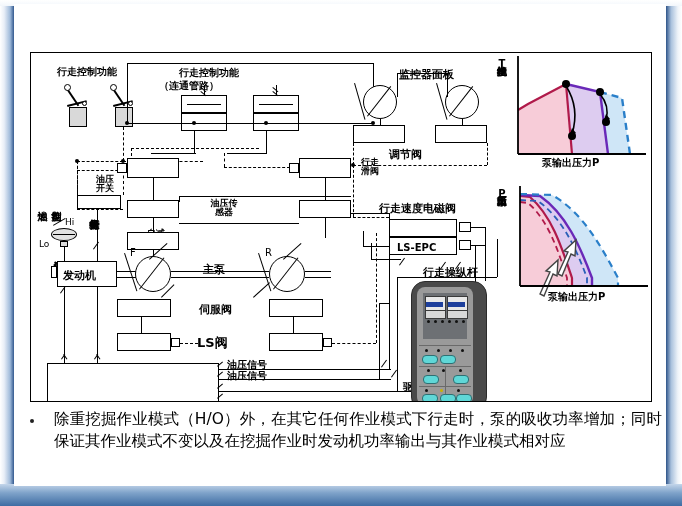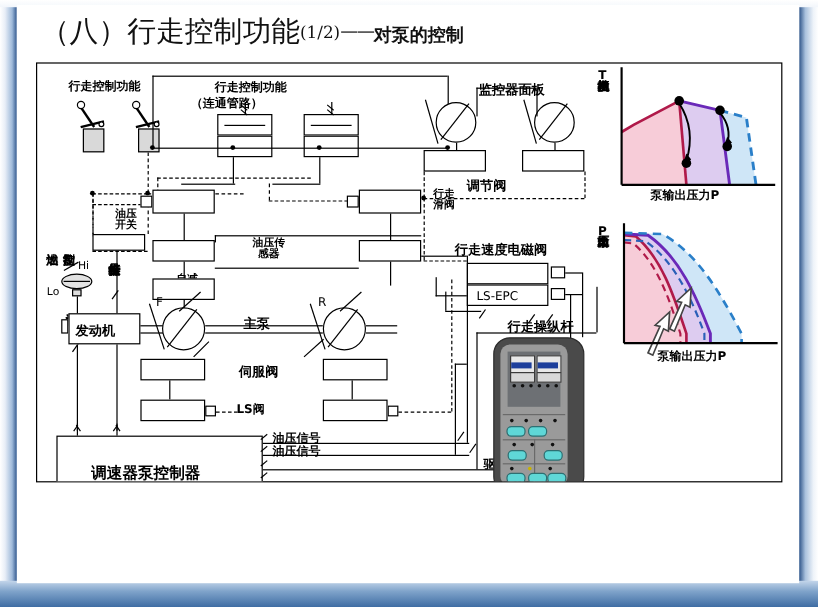--- a/index.html
+++ b/index.html
@@ -89,23 +89,20 @@
 <body>
 
 <div id="slide">
   <div id="frameL"></div>
   <div id="frameR"></div>
   <div id="frameT"></div>
   <div id="frameB"></div>
 
   <div id="page">
 
-    <div id="title">
-      <span class="main">（八）行走控制功能</span><span class="frac">(1/2)</span><span class="dash">——</span><span class="sub">对泵的控制</span>
-    </div>
 
     <div id="diagram">
 
       <div class="lbl" style="left:26px;top:12px;">行走控制功能</div>
 
       <div class="slash" style="left:36px;top:34px;width:22px;transform:rotate(56deg);height:2px;"></div>
       <div class="circ" style="left:33px;top:31px;width:7px;height:7px;"></div>
       <div class="slash" style="left:36px;top:52px;width:20px;transform:rotate(-14deg);height:2px;"></div>
       <div class="boxg" style="left:38px;top:54px;width:18px;height:20px;"></div>
       <div class="circ" style="left:51px;top:48px;width:5px;height:5px;"></div>
@@ -241,21 +238,21 @@
       <div class="lbl" style="left:168px;top:249px;font-size:11px;">伺服阀</div>
       <div class="slash" style="left:130px;top:244px;width:18px;transform:rotate(-45deg);"></div>
       <div class="slash" style="left:222px;top:244px;width:22px;transform:rotate(-42deg);"></div>
       <div class="vl" style="left:110px;top:264px;height:16px;"></div>
       <div class="vl" style="left:262px;top:264px;height:16px;"></div>
 
       <div class="box" style="left:86px;top:280px;width:54px;height:18px;"></div>
       <div class="box" style="left:140px;top:285px;width:9px;height:9px;"></div>
       <div class="box" style="left:238px;top:280px;width:54px;height:18px;"></div>
       <div class="box" style="left:292px;top:285px;width:9px;height:9px;"></div>
-      <div class="lbl" style="left:166px;top:281px;font-size:10px;">LS阀</div>
+      <div class="lbl" style="left:166px;top:281px;font-size:13px;">LS阀</div>
       <div class="dhl" style="left:149px;top:290px;width:18px;"></div>
       <div class="dhl" style="left:301px;top:290px;width:44px;"></div>
       <div class="dvl" style="left:345px;top:180px;height:110px;"></div>
 
       <div class="lbl" style="left:368px;top:14px;font-size:11px;">监控器面板</div>
       <div class="circ" style="left:332px;top:32px;width:34px;height:34px;"></div>
       <div class="slash" style="left:336px;top:63px;width:38px;transform:rotate(-52deg);"></div>
       <div class="circ" style="left:414px;top:32px;width:34px;height:34px;"></div>
       <div class="slash" style="left:418px;top:63px;width:38px;transform:rotate(-52deg);"></div>
       <div class="slash" style="left:324px;top:30px;width:38px;transform:rotate(74deg);"></div>
@@ -270,38 +267,37 @@
       <div class="vl" style="left:416px;top:20px;height:24px;"></div>
       <div class="dvl" style="left:322px;top:90px;height:22px;"></div>
       <div class="dvl" style="left:456px;top:90px;height:22px;"></div>
       <div class="dhl" style="left:322px;top:112px;width:134px;"></div>
       <div class="dot" style="left:320px;top:110px;"></div>
       <div class="dvl" style="left:322px;top:112px;height:52px;"></div>
 
       <div class="lbl" style="left:348px;top:148px;font-size:11px;">行走速度电磁阀</div>
       <div class="box" style="left:358px;top:166px;width:68px;height:18px;"></div>
       <div class="box" style="left:358px;top:184px;width:68px;height:18px;"></div>
-      <div class="lbl" style="left:366px;top:189px;font-size:10px;font-weight:normal;">LS-EPC</div>
+      <div class="lbl" style="left:366px;top:189px;font-size:10px;font-weight:bold;">LS-EPC</div>
       <div class="box" style="left:428px;top:169px;width:12px;height:10px;"></div>
       <div class="box" style="left:428px;top:187px;width:12px;height:10px;"></div>
       <div class="hl" style="left:440px;top:174px;width:14px;"></div>
       <div class="hl" style="left:440px;top:192px;width:14px;"></div>
       <div class="dhl" style="left:322px;top:164px;width:36px;"></div>
       <div class="vl" style="left:340px;top:190px;height:16px;"></div>
       <div class="hl" style="left:340px;top:206px;width:30px;"></div>
       <div class="hl" style="left:332px;top:193px;width:26px;"></div>
       <div class="vl" style="left:332px;top:178px;height:16px;"></div>
 
       <div class="vl" style="left:454px;top:174px;height:54px;"></div>
       <div class="vl" style="left:444px;top:192px;height:58px;"></div>
       <div class="slash" style="left:409px;top:216px;width:9px;transform:rotate(-55deg);"></div>
       <div class="slash" style="left:424px;top:216px;width:9px;transform:rotate(-55deg);"></div>
 
       <div class="box" style="left:16px;top:310px;width:172px;height:58px;"></div>
-      <div class="lbl" style="left:45px;top:332px;font-size:13px;">调速器泵控制器</div>
 
       <div class="vl" style="left:33px;top:300px;height:10px;"></div>
       <div class="slash" style="left:30px;top:306px;width:6px;transform:rotate(-55deg);"></div>
       <div class="slash" style="left:33px;top:301px;width:6px;transform:rotate(55deg);"></div>
       <div class="vl" style="left:66px;top:300px;height:10px;"></div>
       <div class="slash" style="left:63px;top:306px;width:6px;transform:rotate(-55deg);"></div>
       <div class="slash" style="left:66px;top:301px;width:6px;transform:rotate(55deg);"></div>
 
       <div class="hl" style="left:188px;top:316px;width:172px;"></div>
       <div class="hl" style="left:188px;top:326px;width:172px;"></div>
@@ -427,15 +423,19 @@
 
         <path d="M62,92 L72,70 L68,69 L80,58 L79,74 L75,72 L66,94 Z" fill="#fff" stroke="#444" stroke-width="1.4"></path>
         <path d="M44,112 L54,90 L50,89 L62,78 L61,94 L57,92 L48,114 Z" fill="#fff" stroke="#444" stroke-width="1.4"></path>
 
         <line x1="24" y1="4" x2="24" y2="104" stroke="#000" stroke-width="1.8"></line>
         <line x1="24" y1="104" x2="152" y2="104" stroke="#000" stroke-width="1.8"></line>
       </svg>
       <div class="clab" style="left:52px;top:108px;">泵输出压力P</div>
     </div>
 
+    <div id="bullet">
+      <span class="dotm"></span>
+      <p>除重挖掘作业模式（H/O）外，在其它任何作业模式下行走时，泵的吸收功率增加；同时保证其作业模式不变以及在挖掘作业时发动机功率输出与其作业模式相对应</p>
+    </div>
 
   </div>
 </div>
 
 </body></html>

